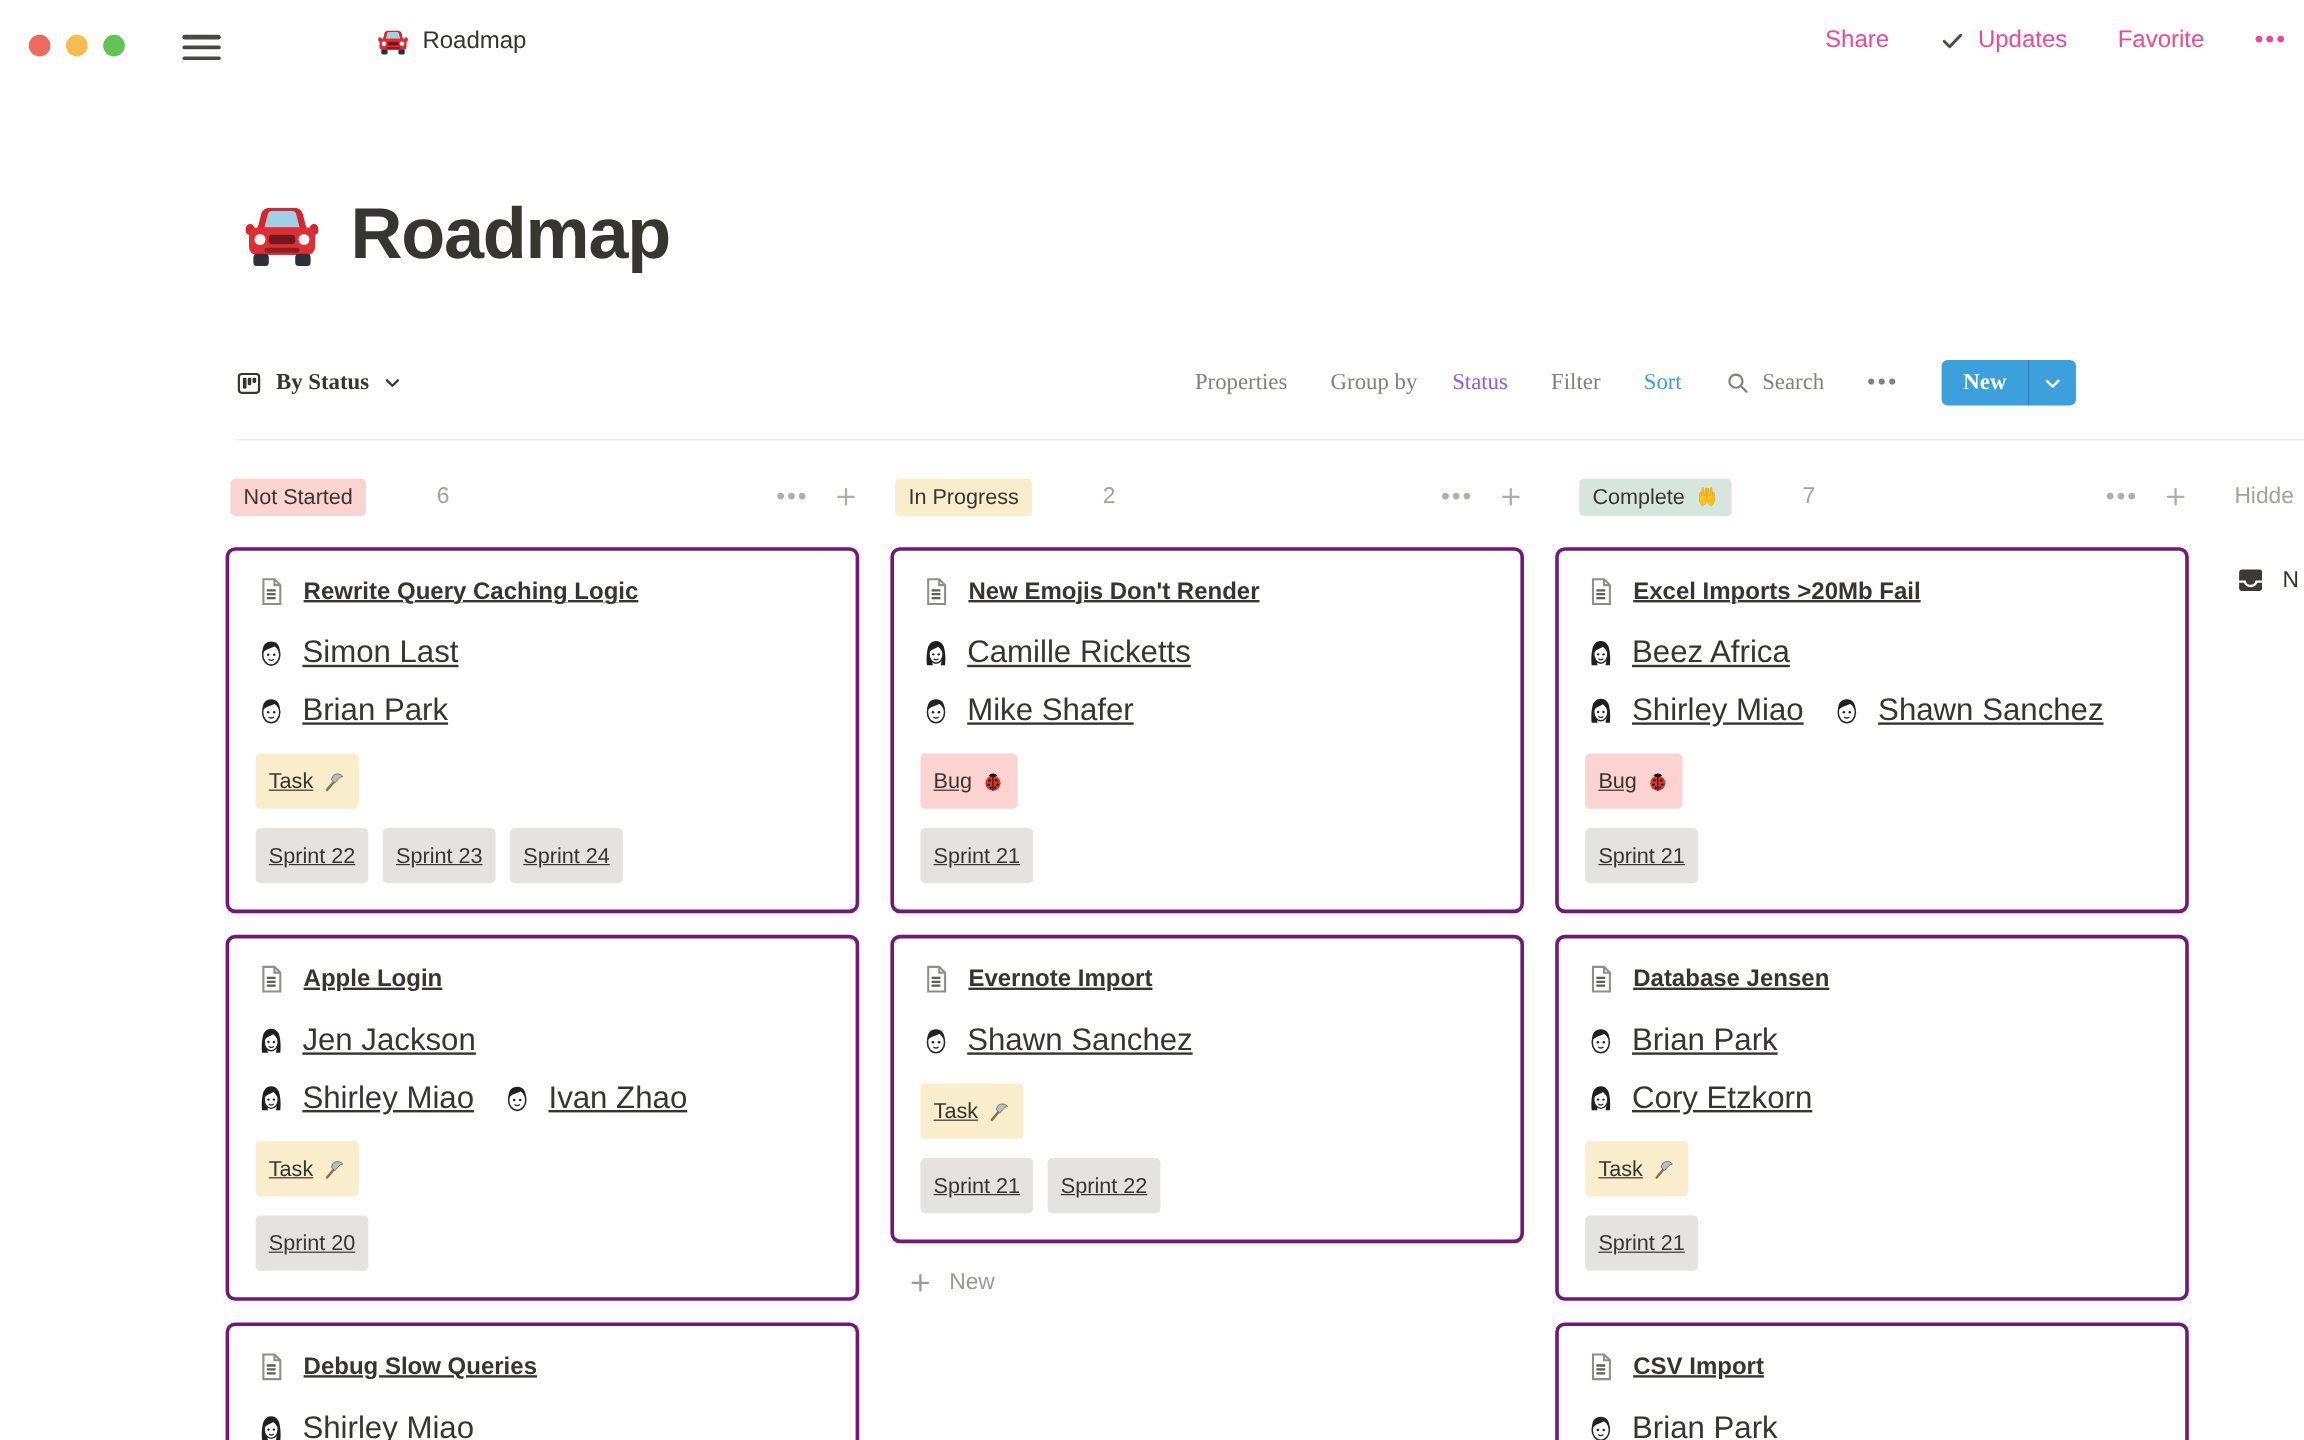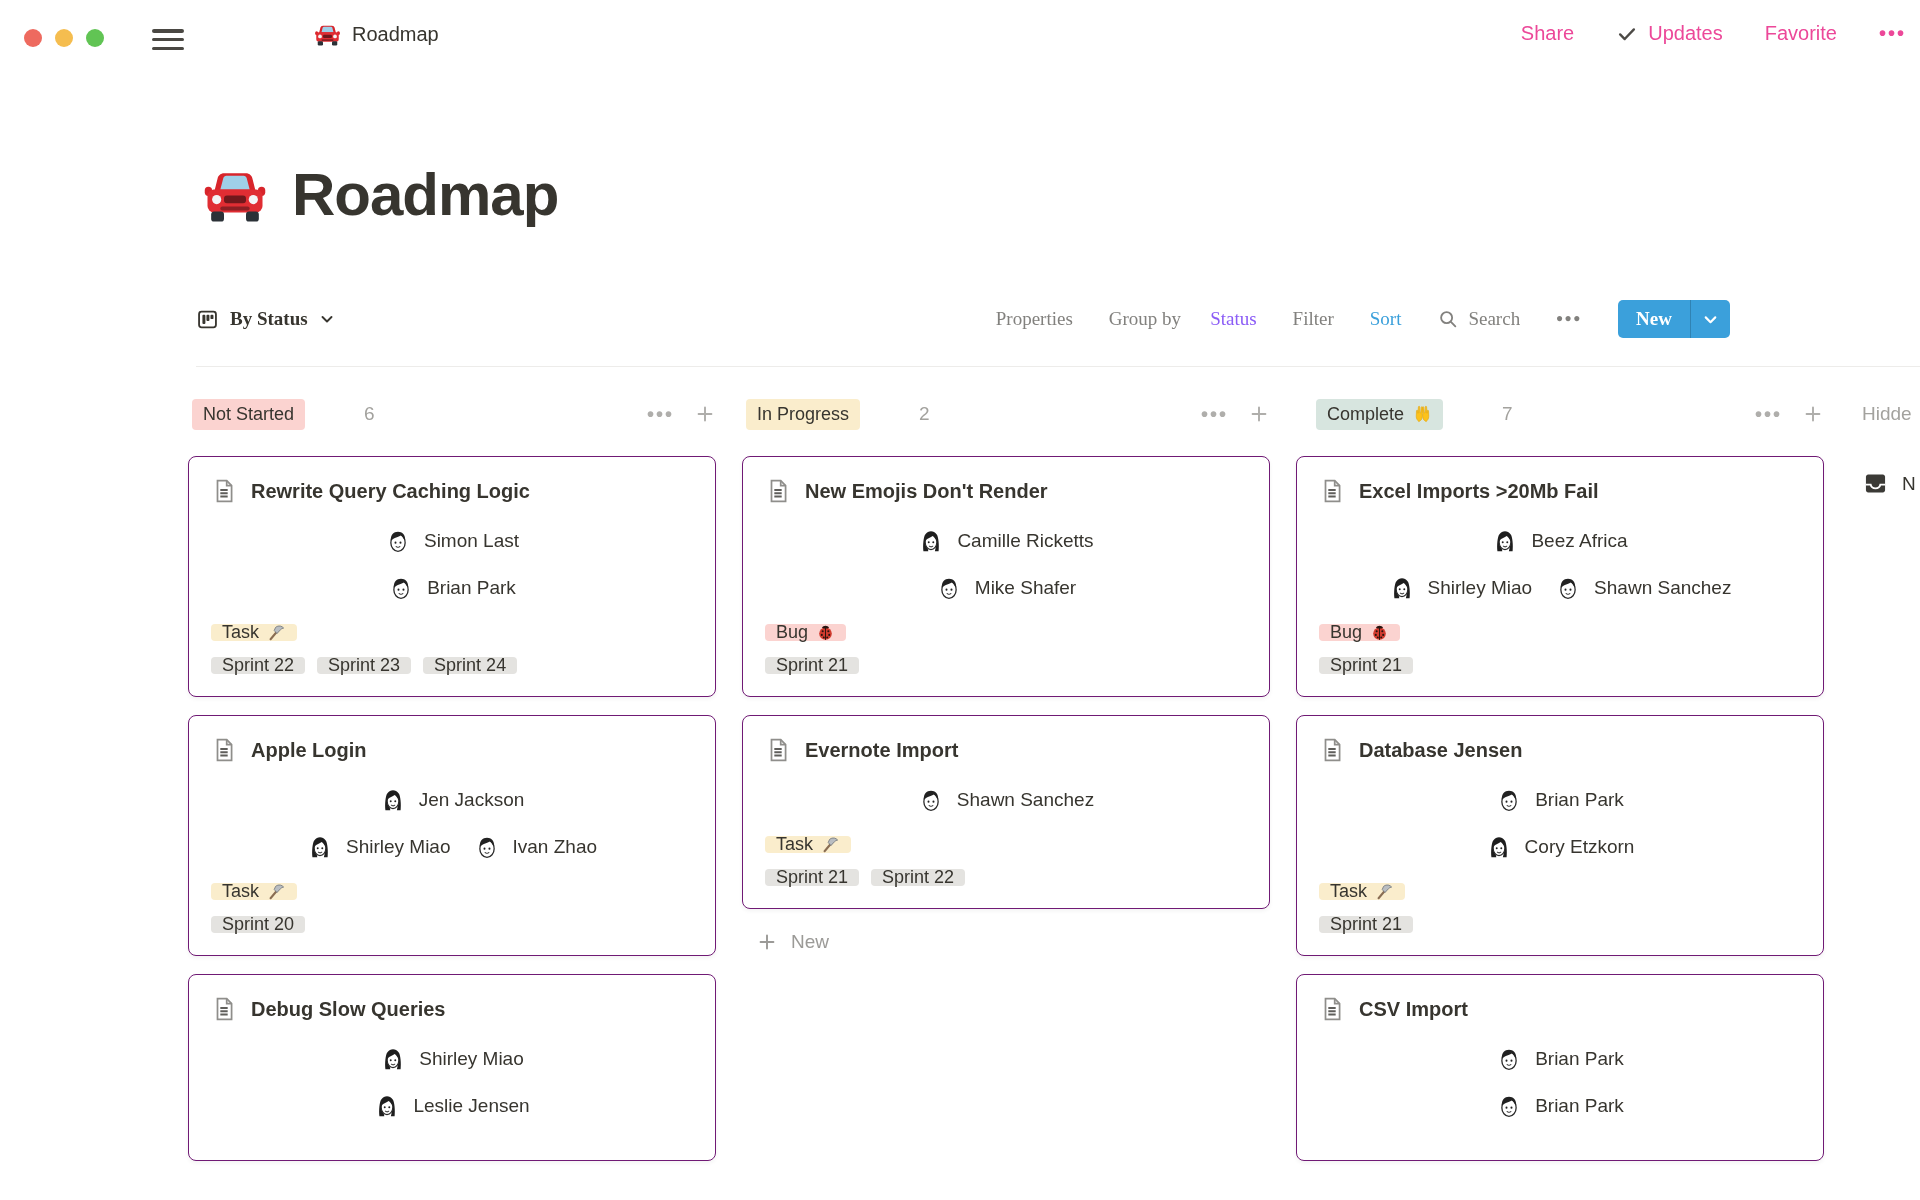--- a/index.html
+++ b/index.html
@@ -52,29 +52,29 @@
   .board { position:absolute; left:188px; top:398px; display:flex; gap:26px; }
   .col { width:528px; flex:none; }
   .col-head { display:flex; align-items:center; height:32px; margin-bottom:26px; padding-left:4px;gap:44px; }
   .hbadge { display:inline-flex; align-items:center; gap:9px; height:31px; padding:0 11px;
             border-radius:4px; font-size:18px; cursor:pointer; }
   .hcount { margin-left:15px; font-size:19px; color:#A3A29E; }
   .hbtns { margin-left:auto; display:flex; align-items:center; gap:20px; color:#AFAEAB; }
   .hbtn { background:none; border:none; color:#AFAEAB; font-size:20px; cursor:pointer;
           display:flex; align-items:center; font-family:inherit; }
 
-  .card { background:#fff; border:1px solid #701a75; border-radius:8px;
+  .card { background:#fff; border:3px solid #701a75; border-radius:8px;
           box-shadow:0 2px 4px rgba(15,15,15,.05); padding:21px 22px 22px; margin-bottom:18px;
-          cursor:pointer; }
+          cursor:pointer;text-decoration:underline; }
   .card-title-row { display:flex; align-items:center; gap:14px; margin-bottom:22px; }
   .card-title { font-size:20px; font-weight:600; }
   .person-row { display:flex; align-items:center; gap:13px; margin-bottom:17px; min-height:30px;
-                font-size:19px;justify-content:center; }
+                font-size:26px; }
   .person-row .ic.av:not(:first-child) { margin-left:10px; }
-  .badge { display:inline-flex; align-items:center; gap:8px; height:17px; padding:0 11px;
+  .badge { display:inline-flex; align-items:center; gap:8px; height:46px; padding:0 11px;
            border-radius:4px; font-size:18px; }
   .badge.gray { background:var(--tag-gray,#E4E3E0); }
   .tag-row { display:flex; gap:12px; margin-top:21px; }
   .sprint-row { display:flex; gap:12px; margin-top:16px; }
   .new-row { display:flex; align-items:center; gap:13px; color:#9B9A97; font-size:19px;
              margin:22px 0 0 14px; cursor:pointer; }
 
   
   .hidden-col { position:absolute; left:1862px; top:398px; width:200px; }
   .hidden-head { color:#A3A29E; font-size:19px; height:32px; display:flex; align-items:center; }

